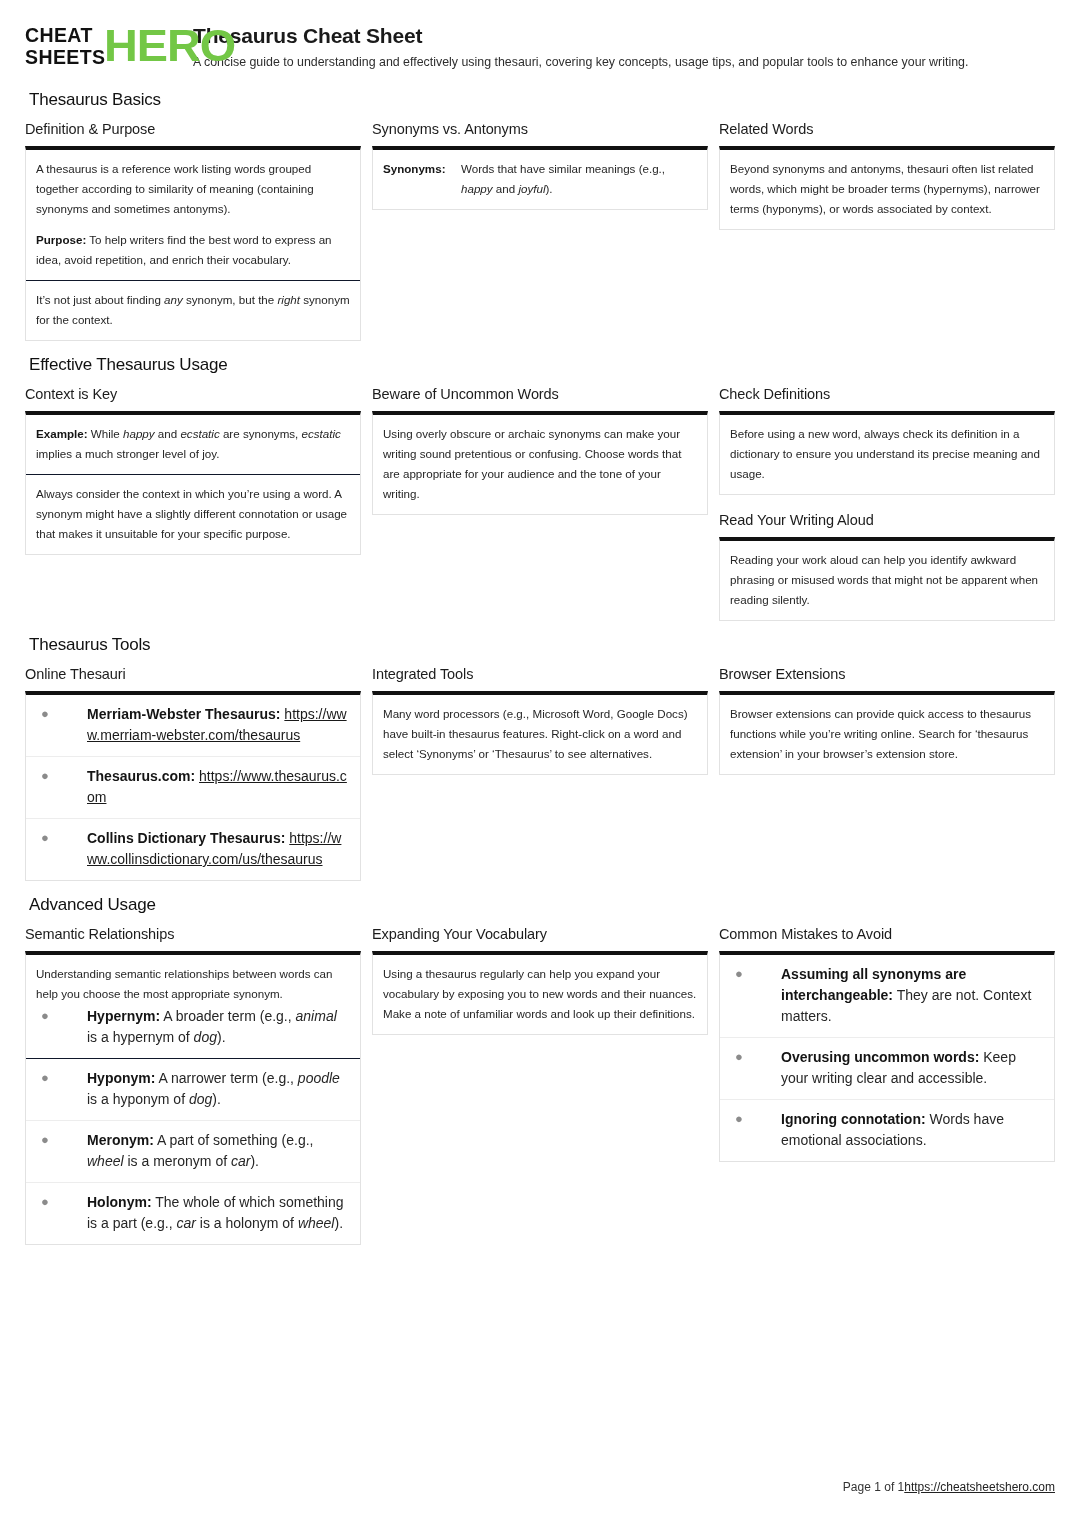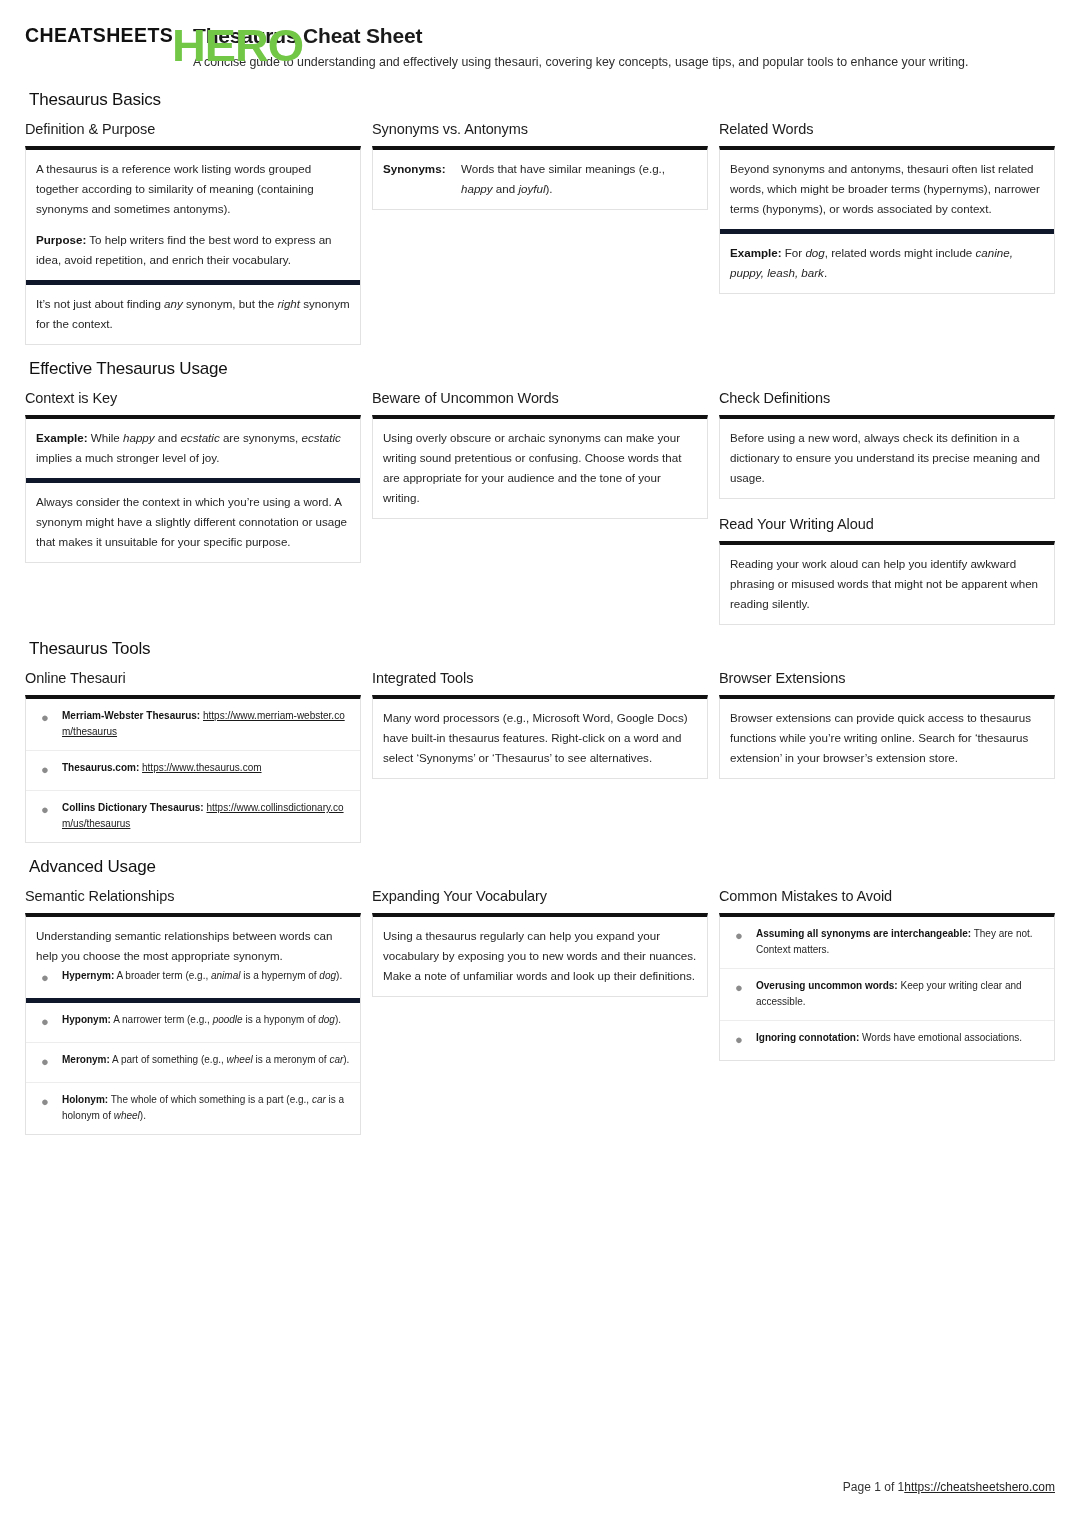--- a/index.html
+++ b/index.html
@@ -34,21 +34,21 @@
     flex: 0 0 152px;
     padding-top: 2px;
     user-select: none;
   }
   .logo-row {
     display: flex;
     align-items: stretch;
   }
   .logo-left {
     display: flex;
-    flex-direction: row;
+    flex-direction: column;
     justify-content: center;
   }
   .logo-cheat, .logo-sheets {
     font-weight: 900;
     font-size: 19.5px;
     letter-spacing: 0.4px;
     line-height: 22px;
     color: #111111;
     font-family: "Liberation Sans", sans-serif;
   }
@@ -112,21 +112,21 @@
     letter-spacing: -0.1px;
   }
 
   .card {
     border: 1px solid #e2e2e2;
     border-top: 4px solid #111111;
     background: #ffffff;
   }
   .row {
     padding: 9px 10px 10px 10px;
-    border-bottom: 5px solid #0f172a;
+    border-bottom: 1px solid #0f172a;
   }
   .row:last-child { border-bottom: none; }
 
   .para {
     font-size: 11.6px;
     line-height: 20px;
     color: #262626;
     margin: 0;
   }
   .para + .para { margin-top: 11px; }
@@ -165,23 +165,24 @@
   .bullet-dot {
     flex: 0 0 26px;
     color: #8b8b8b;
     font-size: 13px;
     line-height: 20px;
     text-align: center;
     padding-right: 8px;
   }
   .bullet-body {
     flex: 1 1 auto;
-    font-size: 10px;
-    line-height: 16px;
+    font-size: 14px;
+    line-height: 21px;
     color: #262626;
+    margin-left: 25px;
   }
   .row .sub-list { margin-top: 2px; }
 
   b, .b { font-weight: 700; color: #141414; }
   i, .i { font-style: italic; }
   a.link {
     color: #1a1a1a;
     text-decoration: underline;
     word-break: break-all;
   }
@@ -254,23 +255,20 @@
       </div>
     </div>
 
     <div class="column">
       <div class="block">
         <div class="block-title">Related Words</div>
         <div class="card">
           <div class="row">
             <p class="para">Beyond synonyms and antonyms, thesauri often list related words, which might be broader terms (hypernyms), narrower terms (hyponyms), or words associated by context.</p>
           </div>
-          <div class="row">
-            <p class="para"><b>Example:</b><span> For </span><i>dog</i><span>, related words might include </span><i>canine, puppy, leash, bark</i><span>.</span></p>
-          </div>
         </div>
       </div>
     </div>
   </div>
 
   <h2 class="section-title">Effective Thesaurus Usage</h2>
   <div class="columns">
 
     <div class="column">
       <div class="block">

